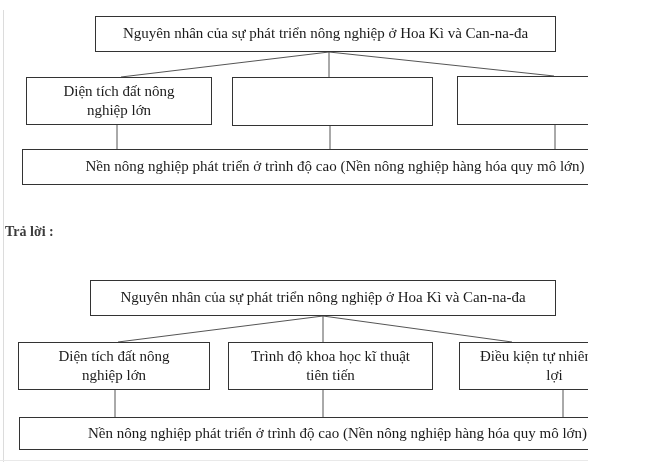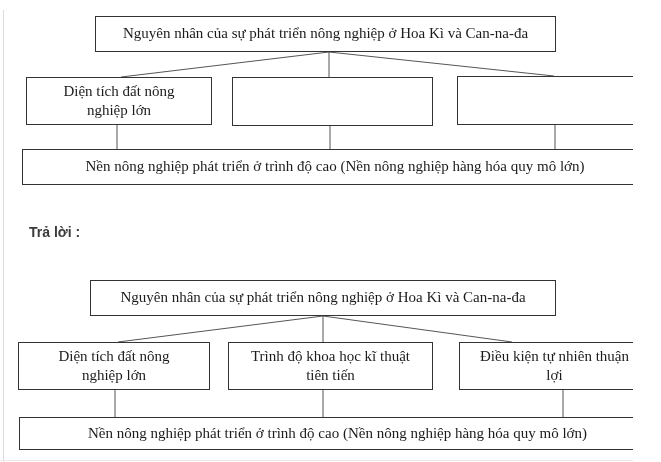--- a/index.html
+++ b/index.html
@@ -2,21 +2,20 @@
 <html><head>
 <meta charset="utf-8">
 <style>
   html,body{margin:0;padding:0;background:#fff;}
   #canvas{
     position:relative;
     width:588px;height:462px;
     background:#ffffff;
     overflow:hidden;
     font-family:"Liberation Serif", serif;
-    padding-left:45px;
   }
   .page-border-left{
     position:absolute;left:3px;top:10px;width:1px;height:452px;
     background:#dcdcdc;
   }
   .page-border-bottom{
     position:absolute;left:0;top:460px;width:661px;height:1px;
     background:#e9e9e9;
   }
   svg.connectors{position:absolute;left:0;top:0;}
@@ -30,22 +29,22 @@
     font-size:15px;line-height:1.3;color:#1b1b1b;
   }
   
   .q-root  {left:95px; top:16px; width:461px;height:36px;}
   .q-c0    {left:26px; top:77px; width:186px;height:48px;padding:0 22px;}
   .q-c1    {left:232px;top:77px; width:201px;height:49px;}
   .q-c2    {left:457px;top:76px; width:186px;height:49px;}
   .q-result{left:22px; top:149px;width:626px;height:36px;}
   
   .answer-label{
-    position:absolute;left:29px;top:224px;
-    font-family:Liberation Sans, sans-serif;
+    position:absolute;left:5px;top:224px;
+    font-family:Liberation Serif, serif;
     font-size:14px;font-weight:bold;color:#3b3b3b;
   }
   
   .a-root  {left:90px; top:280px;width:466px;height:36px;}
   .a-c0    {left:18px; top:342px;width:192px;height:48px;padding:0 22px;}
   .a-c1    {left:228px;top:342px;width:205px;height:48px;padding:0 12px;}
   .a-c2    {left:459px;top:342px;width:191px;height:48px;padding:0 20px;}
   .a-result{left:19px; top:417px;width:637px;height:33px;}
 </style>
 </head>

